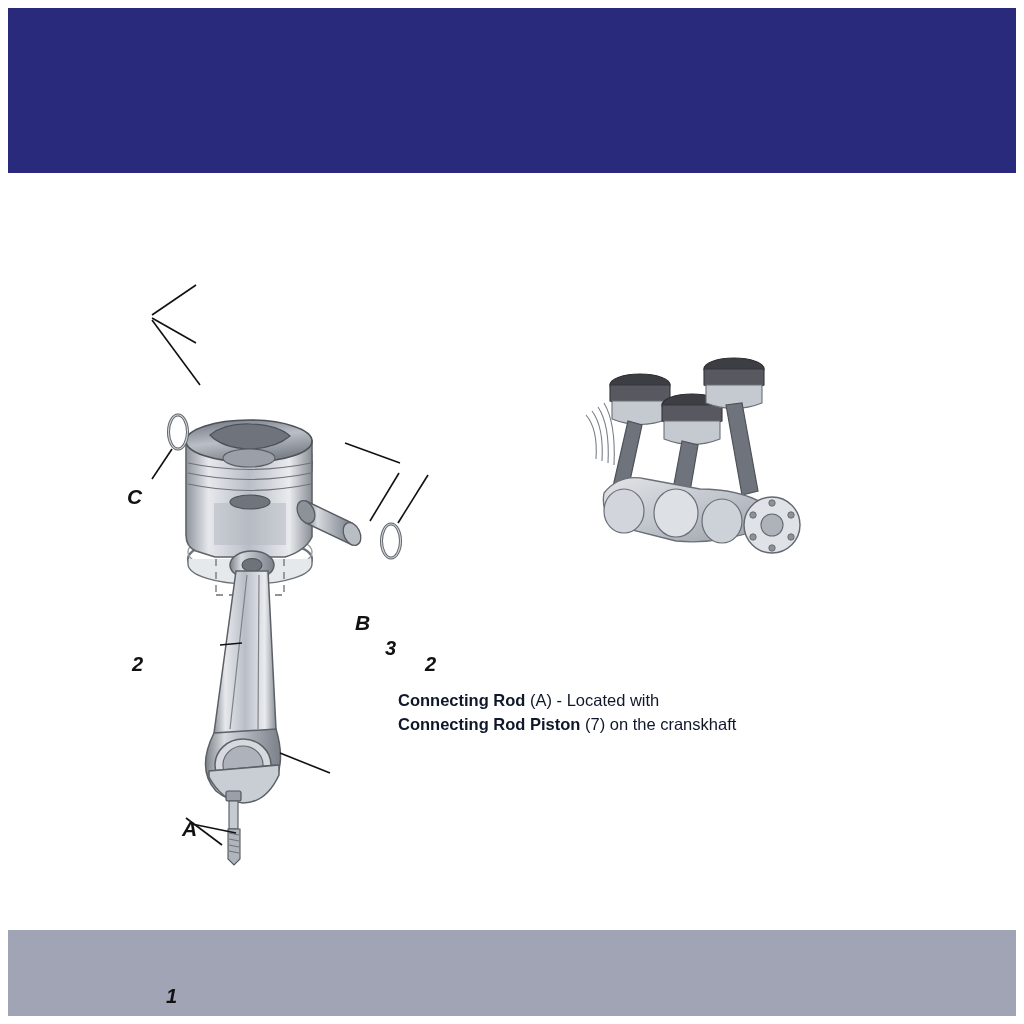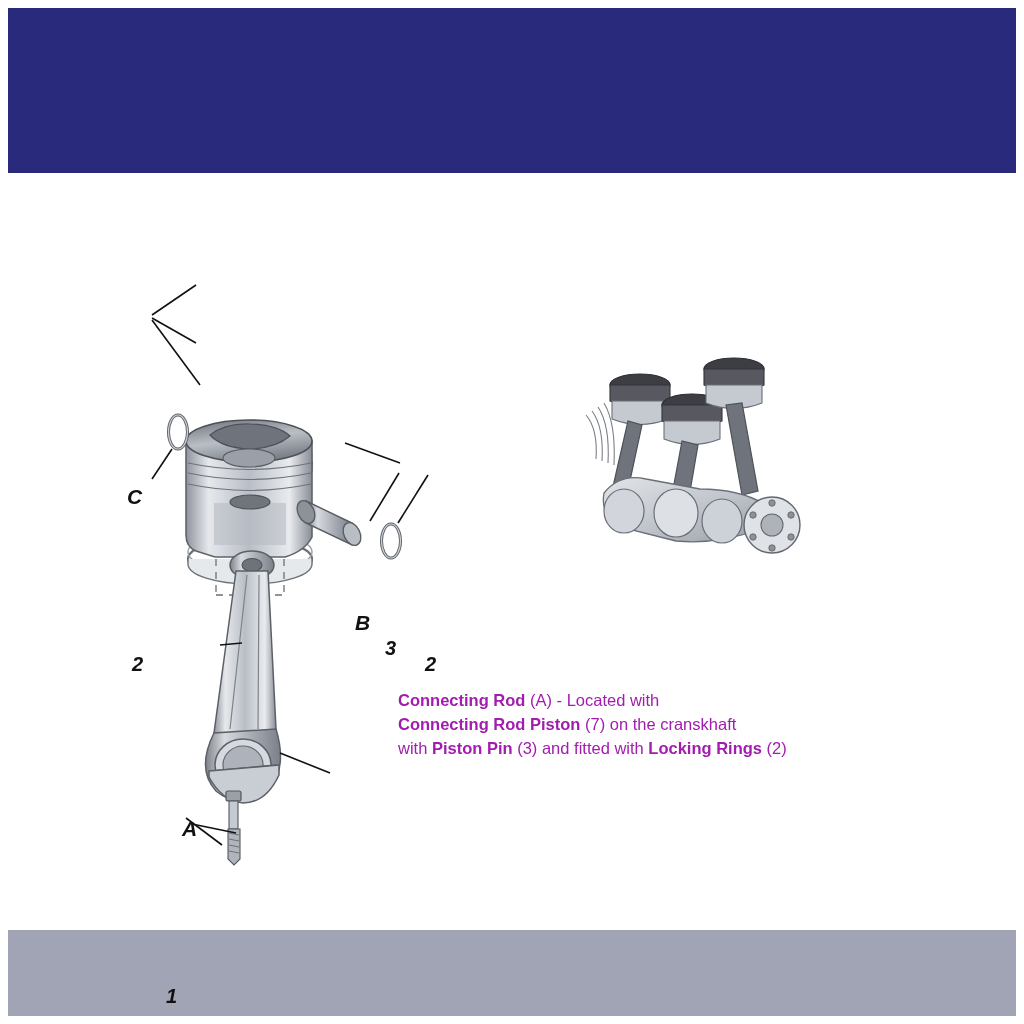--- a/index.html
+++ b/index.html
@@ -44,21 +44,21 @@
     width: 1024px;
     height: 757px;
   }
   .caption {
     position: absolute;
     left: 398px;
     top: 515px;
     width: 470px;
     font-size: 16.5px;
     line-height: 24px;
-    color: #a21caf;
+    color: #0f172a;
   }
   .caption .line {
     white-space: nowrap;
   }
   .caption b {
     font-weight: bold;
   }
   .label {
     position: absolute;
     font-style: italic;
@@ -266,17 +266,16 @@
     <div class="label" style="left:355px; top:438px;">B</div>
     <div class="label" style="left:182px; top:644px;">A</div>
     <div class="num" style="left:132px; top:480px;">2</div>
     <div class="num" style="left:385px; top:464px;">3</div>
     <div class="num" style="left:425px; top:480px;">2</div>
     <div class="num" style="left:166px; top:812px;">1</div>
 
     <div class="caption">
       <div class="line"><b>Connecting Rod</b><span> (A) - Located with</span></div>
       <div class="line"><b>Connecting Rod Piston</b><span> (7) on the cranskhaft</span></div>
-      <div class="line"><span>with </span><b>Piston Pin</b><span> (3) and fitted with </span><b>Locking Rings</b><span> (2)</span></div>
     </div>
 
   </div>
 </div>
 
 </body></html>

